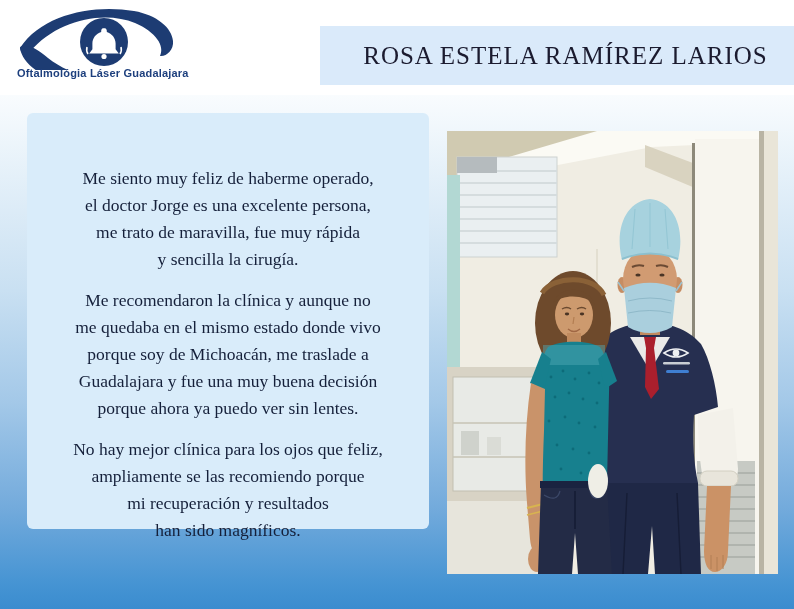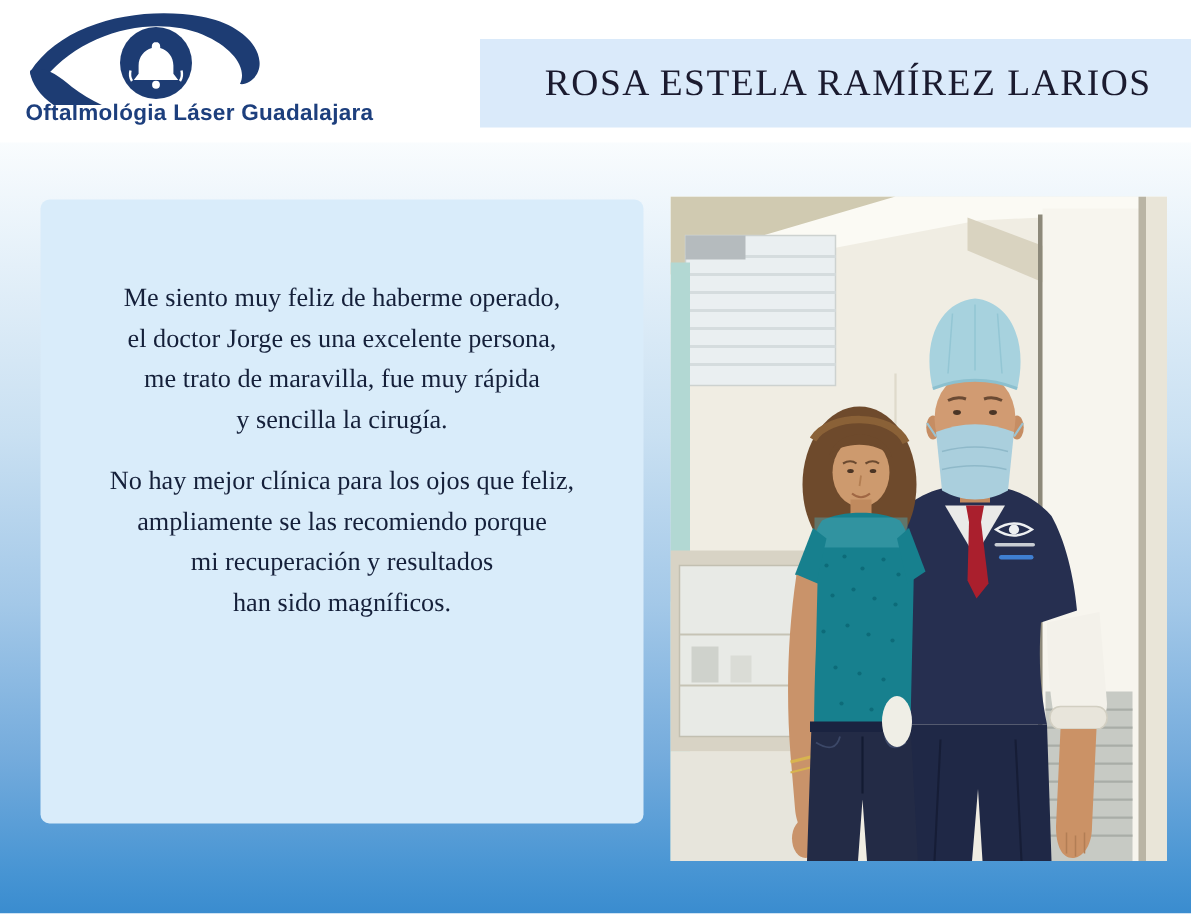--- a/index.html
+++ b/index.html
@@ -3,27 +3,27 @@
 <meta charset="utf-8">
 <style>
   html,body{margin:0;padding:0;background:#ffffff;}
   .page{position:relative;width:794px;height:609px;overflow:hidden;font-family:"Liberation Serif",serif;}
   .header{position:absolute;left:0;top:0;width:794px;height:95px;background:#ffffff;}
   .backdrop{position:absolute;left:0;top:95px;width:794px;height:514px;
     background:linear-gradient(180deg,#f9fcfe 0%,#e4f0f9 16%,#c9e0f2 38%,#a3c8e8 60%,#74abdc 80%,#4694d3 95%,#3a8ccf 100%);}
   .logo{position:absolute;left:14px;top:4px;width:180px;height:88px;}
   .logo svg{display:block;}
   .brand-name{position:absolute;left:17px;top:67px;width:185px;
-    font-family:"Liberation Sans",sans-serif;font-size:15px;font-weight:bold;
+    font-family:"Liberation Sans",sans-serif;font-size:11px;font-weight:bold;
     color:#1d3f7d;letter-spacing:0.2px;white-space:nowrap;}
   .banner{position:absolute;left:320px;top:26px;width:491px;height:59px;background:#daeafa;
     display:flex;align-items:center;justify-content:center;}
   .banner h1{margin:0;font-size:25px;font-weight:normal;color:#1b1b2f;letter-spacing:1px;white-space:nowrap;}
   .panel{position:absolute;left:27px;top:113px;width:402px;height:416px;background:#d9ecfa;border-radius:6px;
-    box-sizing:border-box;padding:52px 10px 0 10px;text-align:center;margin-top:20px;}
+    box-sizing:border-box;padding:52px 10px 0 10px;text-align:center;}
   .panel p{margin:0 0 14px 0;font-size:17.5px;line-height:27px;color:#15203a;white-space:pre-line;}
   .photo{position:absolute;left:447px;top:131px;width:331px;height:443px;}
   .photo svg{display:block;}
 </style>
 </head>
 <body>
 
 <div class="page">
 
   <div class="header">
@@ -52,20 +52,25 @@
     </div>
   </div>
 
   <div class="backdrop"></div>
 
   <div class="panel">
     <p>Me siento muy feliz de haberme operado,
 el doctor Jorge es una excelente persona,
 me trato de maravilla, fue muy rápida
 y sencilla la cirugía.</p>
+    <p>Me recomendaron la clínica y aunque no
+me quedaba en el mismo estado donde vivo
+porque soy de Michoacán, me traslade a
+Guadalajara y fue una muy buena decisión
+porque ahora ya puedo ver sin lentes.</p>
     <p>No hay mejor clínica para los ojos que feliz,
 ampliamente se las recomiendo porque
 mi recuperación y resultados
 han sido magníficos.</p>
   </div>
 
   <div class="photo">
     <svg width="331" height="443" viewBox="0 0 331 443">
 
       <rect x="0" y="0" width="331" height="443" fill="#f0ede3"></rect>

